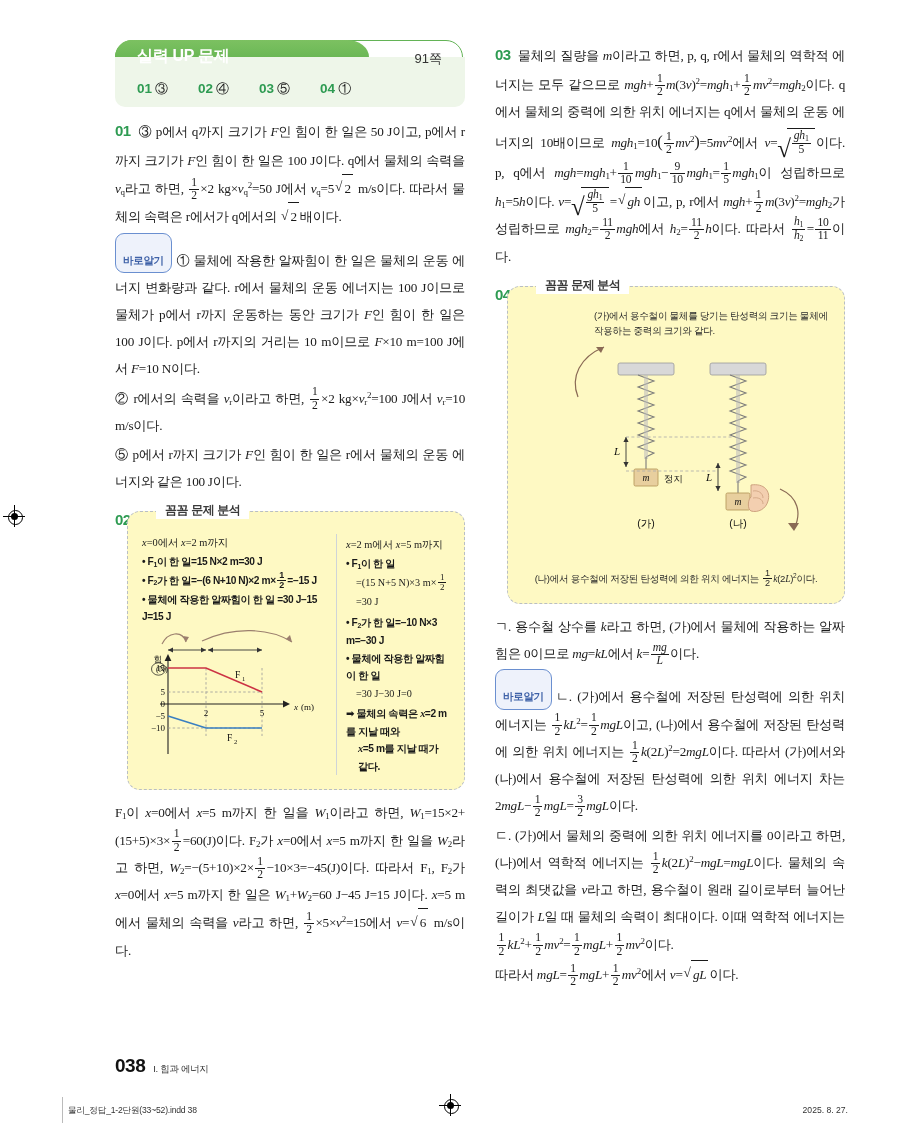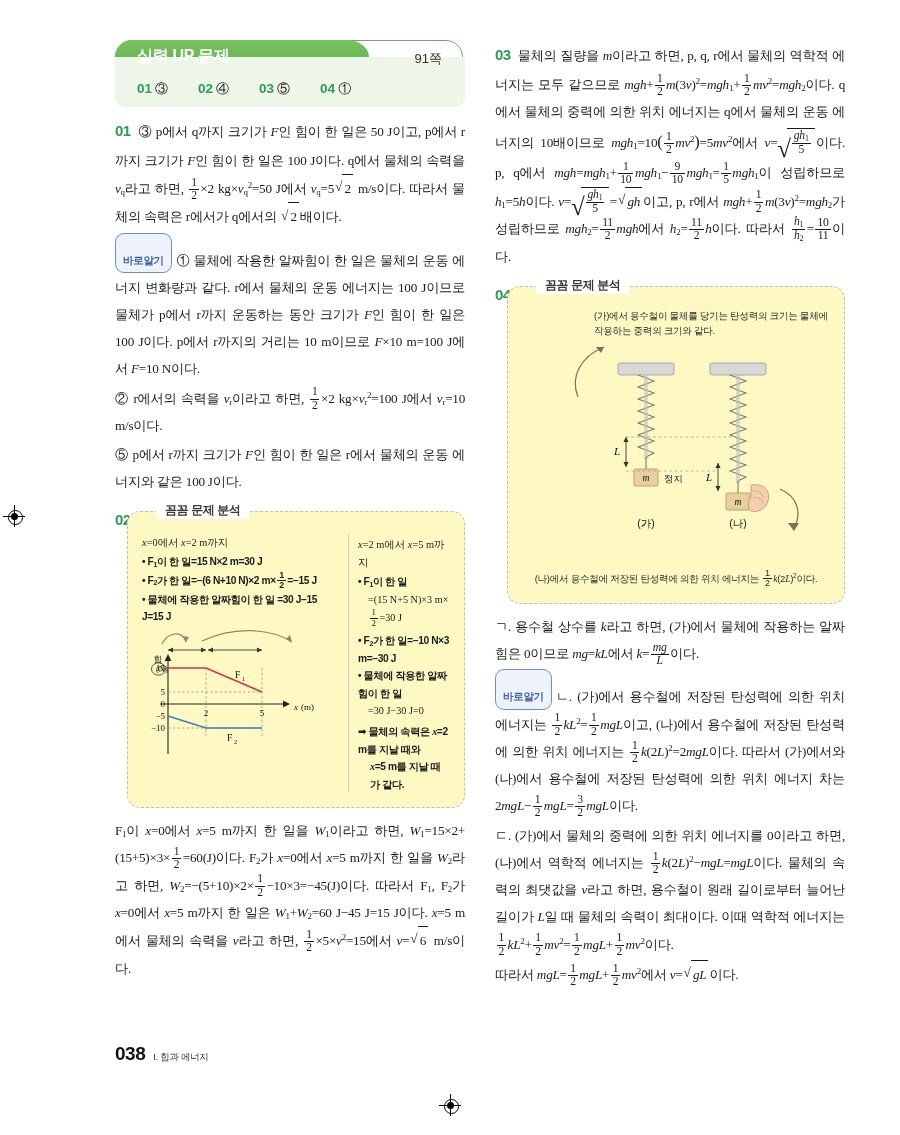--- a/index.html
+++ b/index.html
@@ -114,39 +114,39 @@
     position:absolute;left:28px;top:-10px;background:#fff;padding:0 9px;
     font-family:"Liberation Sans","DejaVu Sans",sans-serif;
     font-weight:bold;font-size:12px;color:#3a3a3a;letter-spacing:-0.4px;
   }
   .abox-label:before{
     content:"";position:absolute;left:0;top:-5px;right:0;bottom:-4px;
     border:1.4px dashed #b9bec4;border-radius:12px;z-index:-1;background:#fff;
   }
 
   
-  .an2{display:flex;gap:20px;font-size:10.2px;line-height:1.72;justify-content:flex-end;}
+  .an2{display:flex;gap:8px;font-size:10.2px;line-height:1.72;justify-content:flex-end;}
   .an2 .left{width:186px;flex:0 0 186px;}
   .an2 .right{flex:1;padding-top:2px;border-left:1.1px solid #cfd4d8;padding-left:9px;}
   .an2 .bullet{font-family:"Liberation Sans","DejaVu Sans",sans-serif;
     font-weight:bold;letter-spacing:-0.4px;}
   .an2 .mathline{font-family:"Liberation Serif","DejaVu Serif",serif;}
   .an2 .hdr{font-family:"Liberation Serif","DejaVu Serif",serif;
     font-size:10.4px;margin-bottom:1px;}
 
   
   .graphwrap{position:relative;width:186px;height:132px;margin-top:2px;}
 
   
   .sd{position:relative;width:322px;height:232px;margin:0 auto;}
   .sd-cap{font-family:"Liberation Sans","DejaVu Sans",sans-serif;
     font-size:9.6px;line-height:1.52;color:#2b2b2b;letter-spacing:-0.3px;}
 
   
-  .folio{position:absolute;left:115px;bottom:70px;}
+  .folio{position:absolute;left:115px;bottom:58px;}
   .folio .n{
     font-family:"Liberation Sans","DejaVu Sans",sans-serif;
     font-weight:bold;font-size:19px;color:#111;letter-spacing:-0.5px;
   }
   .folio .t{
     font-family:"Liberation Sans","DejaVu Sans",sans-serif;
     font-size:9.5px;color:#333;margin-left:8px;letter-spacing:-0.3px;
   }
   .printbar{position:absolute;left:0;right:0;bottom:0;height:42px;}
   .printbar .rule{position:absolute;left:62px;top:4px;width:1px;height:26px;background:#bbb;}
@@ -386,14 +386,19 @@
 
     <div class="ptext tight">
       <span>따라서 </span><i class="m">mgL</i>=<span class="fr"><span class="n">1</span><span class="d">2</span></span><i class="m">mgL</i>+<span class="fr"><span class="n">1</span><span class="d">2</span></span><i class="m">mv</i><span class="up">2</span><span>에서 </span><i class="m">v</i>=<span class="rad"><span><i class="m">gL</i></span></span><span>이다.</span>
     </div>
   </div>
 
   <div class="folio">
     <span class="n">038</span><span class="t">I. 힘과 에너지</span>
   </div>
 
+  <div class="printbar">
+    <span class="rule"></span>
+    <span class="fname">물리_정답_1-2단원(33~52).indd   38</span>
+    <span class="fdate">2025. 8. 27.</span>
+  </div>
 
 </div>
 
 </body></html>

